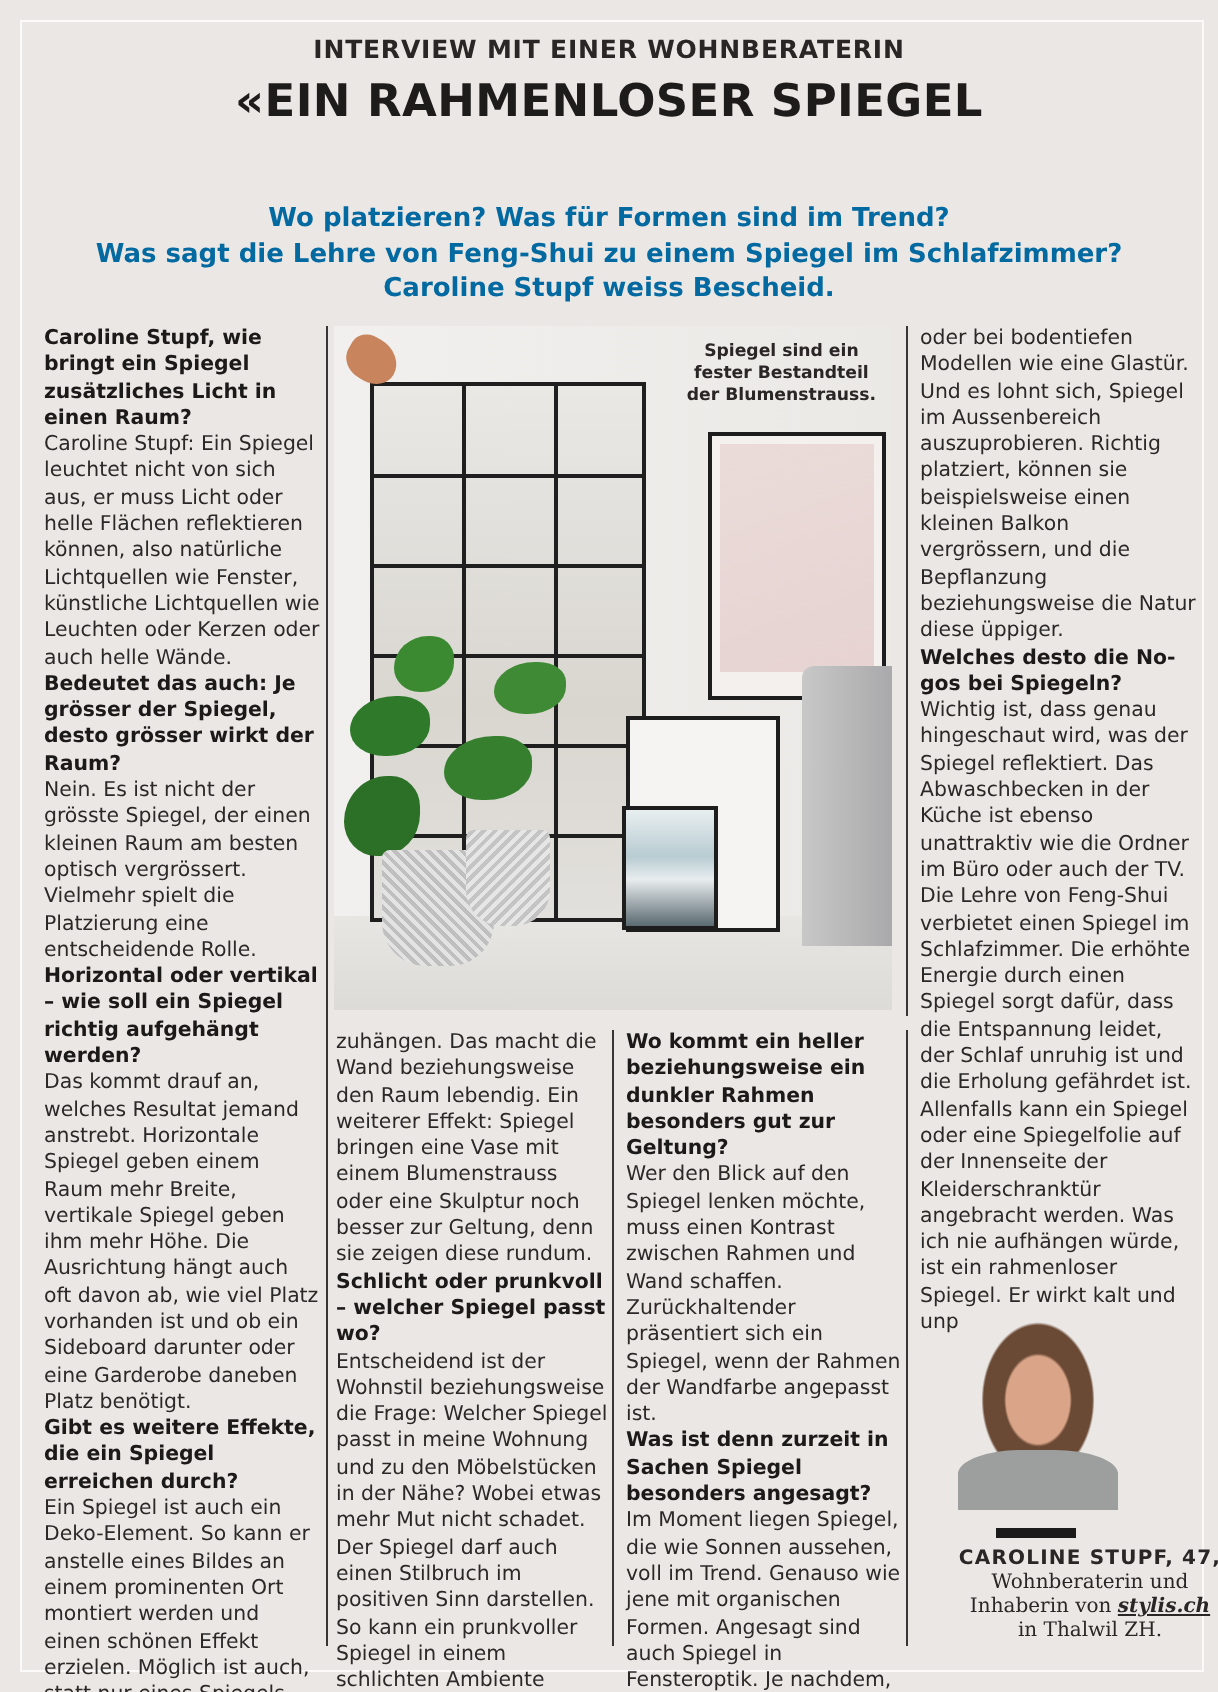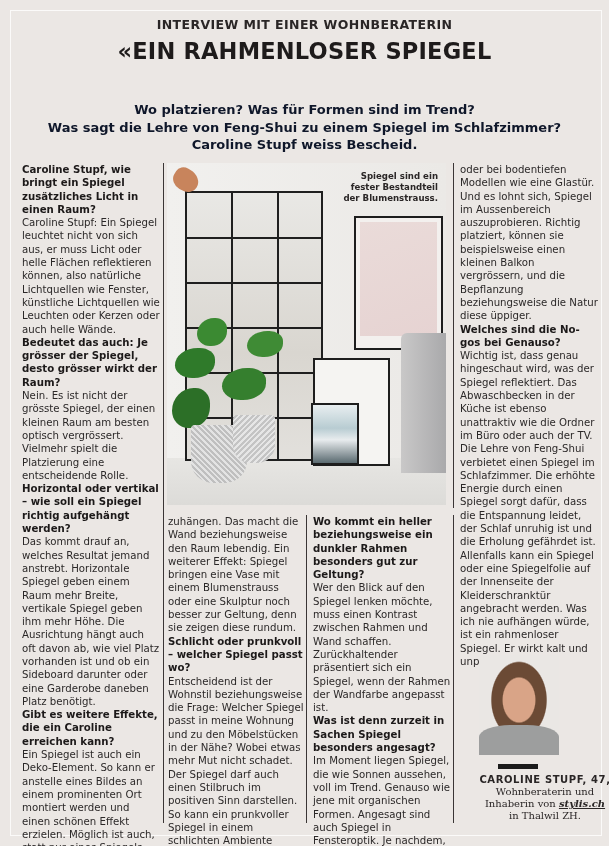--- a/index.html
+++ b/index.html
@@ -1,31 +1,31 @@
 <!DOCTYPE html>
 <html><head>
 <meta charset="utf-8">
 <style>
   * { box-sizing: border-box; margin: 0; padding: 0; }
   html, body { width: 609px; height: 846px; background: #ebe7e4; overflow: hidden; }
   body { position: relative; font-family: "DejaVu Sans", sans-serif; color: #222; }
   .frame { position: absolute; left: 10px; top: 10px; width: 592px; height: 826px; border: 1px solid #fbfaf9; }
   .kicker { position: absolute; left: 0; top: 17px; width: 609px; text-align: center; font-size: 12.5px; font-weight: bold; letter-spacing: 0.4px; color: #2a2626; }
   .headline { position: absolute; left: 0; top: 38px; width: 609px; text-align: center; font-size: 22.5px; line-height: 27px; font-weight: bold; letter-spacing: 0.2px; color: #1e1b1b; }
-  .lead { position: absolute; left: 0; top: 101px; width: 609px; text-align: center; font-size: 13px; line-height: 17.5px; font-weight: bold; color: #0f172a; }
+  .lead { position: absolute; left: 0; top: 101px; width: 609px; text-align: center; font-size: 13px; line-height: 17.5px; font-weight: bold; color: #0369a1; }
   .col { position: absolute; font-size: 10.2px; line-height: 13.3px; color: #2b2828; }
   .col p { margin: 0; }
   .col .q { font-weight: bold; color: #1c1919; }
   .vline { position: absolute; width: 1.3px; background: #3a3535; }
   .c1 { left: 22px; top: 163px; width: 138px; }
   .c2 { left: 168px; top: 515px; width: 136px; }
   .c3 { left: 313px; top: 515px; width: 138px; }
   .c4 { left: 460px; top: 163px; width: 140px; }
   .photo { position: absolute; left: 167px; top: 163px; width: 279px; height: 342px; background: #ededeb; overflow: hidden; }
-  .photo-caption { position: absolute; right: 8px; top: 8px; text-align: right; font-size: 8.6px; line-height: 11px; font-weight: bold; color: #2a2626; }
+  .photo-caption { position: absolute; right: 8px; top: 8px; text-align: center; font-size: 8.6px; line-height: 11px; font-weight: bold; color: #2a2626; }
   .wall { position: absolute; left: 0; top: 0; width: 279px; height: 300px; background: linear-gradient(90deg,#f1f0ee,#ebe9e6); }
   .floor { position: absolute; left: 0; top: 295px; width: 279px; height: 47px; background: linear-gradient(#e7e6e3,#dcdbd8); }
   .mirror { position: absolute; left: 18px; top: 28px; width: 138px; height: 270px; border: 2px solid #1f1f1f; background: linear-gradient(180deg,#e9e8e5,#d9d6d0 60%,#e2e0dc); }
   .mirror .h { position: absolute; left: 0; width: 100%; height: 1.5px; background: #1f1f1f; }
   .mirror .v { position: absolute; top: 0; height: 100%; width: 1.5px; background: #1f1f1f; }
   .poster-pink { position: absolute; left: 187px; top: 53px; width: 89px; height: 134px; border: 2px solid #1d1d1d; background: #f3f0ee; }
   .poster-pink .art { position: absolute; left: 4px; top: 4px; right: 4px; bottom: 12px; background: linear-gradient(160deg,#eadbd9,#e6d3d2); }
   .poster-white { position: absolute; left: 146px; top: 195px; width: 77px; height: 108px; border: 2px solid #1d1d1d; background: #f5f4f2; }
   .poster-sea { position: absolute; left: 144px; top: 240px; width: 48px; height: 62px; border: 2px solid #1d1d1d; background: linear-gradient(180deg,#e8eef0,#b8ccd2 40%,#e8ecee 60%,#5a6a70); }
   .sofa { position: absolute; left: 234px; top: 170px; width: 45px; height: 140px; background: linear-gradient(90deg,#c9c8c8,#a9a9ab); border-radius: 6px 0 0 0; }
@@ -55,21 +55,21 @@
   <div>Caroline Stupf weiss Bescheid.</div>
 </div>
 
 <div class="col c1">
   <p class="q">Caroline Stupf, wie bringt ein Spiegel zusätzliches Licht in einen Raum?</p>
   <p>Caroline Stupf: Ein Spiegel leuchtet nicht von sich aus, er muss Licht oder helle Flächen reflektieren können, also natürliche Lichtquellen wie Fenster, künstliche Lichtquellen wie Leuchten oder Kerzen oder auch helle Wände.</p>
   <p class="q">Bedeutet das auch: Je grösser der Spiegel, desto grösser wirkt der Raum?</p>
   <p>Nein. Es ist nicht der grösste Spiegel, der einen kleinen Raum am besten optisch vergrössert. Vielmehr spielt die Platzierung eine entscheidende Rolle.</p>
   <p class="q">Horizontal oder vertikal – wie soll ein Spiegel richtig aufgehängt werden?</p>
   <p>Das kommt drauf an, welches Resultat jemand anstrebt. Horizontale Spiegel geben einem Raum mehr Breite, vertikale Spiegel geben ihm mehr Höhe. Die Ausrichtung hängt auch oft davon ab, wie viel Platz vorhanden ist und ob ein Sideboard darunter oder eine Garderobe daneben Platz benötigt.</p>
-  <p class="q">Gibt es weitere Effekte, die ein Caroline erreichen kann?</p>
+  <p class="q">Gibt es weitere Effekte, die ein Spiegel erreichen durch?</p>
   <p>Ein Spiegel ist auch ein Deko-Element. So kann er anstelle eines Bildes an einem prominenten Ort montiert werden und einen schönen Effekt erzielen. Möglich ist auch, statt nur eines Spiegels viele kleinere mit unterschiedlichen Formen und Rahmen auf-</p>
 </div>
 <div class="vline" style="left:163px; top:163px; height:660px;"></div>
 
 <div class="photo">
   <div class="wall"></div>
   <div class="floor"></div>
   <div class="mirror">
     <div class="h" style="top:44px"></div>
     <div class="h" style="top:89px"></div>
@@ -111,21 +111,21 @@
 <div class="col c3">
   <p class="q">Wo kommt ein heller beziehungsweise ein dunkler Rahmen besonders gut zur Geltung?</p>
   <p>Wer den Blick auf den Spiegel lenken möchte, muss einen Kontrast zwischen Rahmen und Wand schaffen. Zurückhaltender präsentiert sich ein Spiegel, wenn der Rahmen der Wandfarbe angepasst ist.</p>
   <p class="q">Was ist denn zurzeit in Sachen Spiegel besonders angesagt?</p>
   <p>Im Moment liegen Spiegel, die wie Sonnen aussehen, voll im Trend. Genauso wie jene mit organischen Formen. Angesagt sind auch Spiegel in Fensteroptik. Je nachdem, wo sie platziert werden, können sie wie ein weiteres Fenster wirken</p>
 </div>
 <div class="vline" style="left:453px; top:515px; height:308px;"></div>
 
 <div class="col c4">
   <p>oder bei bodentiefen Modellen wie eine Glastür. Und es lohnt sich, Spiegel im Aussenbereich auszuprobieren. Richtig platziert, können sie beispielsweise einen kleinen Balkon vergrössern, und die Bepflanzung beziehungsweise die Natur diese üppiger.</p>
-  <p class="q">Welches sind die No-gos bei Genauso?</p>
+  <p class="q">Welches desto die No-gos bei Spiegeln?</p>
   <p>Wichtig ist, dass genau hingeschaut wird, was der Spiegel reflektiert. Das Abwaschbecken in der Küche ist ebenso unattraktiv wie die Ordner im Büro oder auch der TV. Die Lehre von Feng-Shui verbietet einen Spiegel im Schlafzimmer. Die erhöhte Energie durch einen Spiegel sorgt dafür, dass die Entspannung leidet, der Schlaf unruhig ist und die Erholung gefährdet ist. Allenfalls kann ein Spiegel oder eine Spiegelfolie auf der Innenseite der Kleiderschranktür angebracht werden. Was ich nie aufhängen würde, ist ein rahmenloser Spiegel. Er wirkt kalt und unpersönlich.</p>
 </div>
 
 <div class="portrait">
   <div class="scarf"></div>
 </div>
 <div class="bio-bar"></div>
 <div class="bio">
   <div class="name">CAROLINE STUPF, 47,</div>
   <div>Wohnberaterin und</div>

